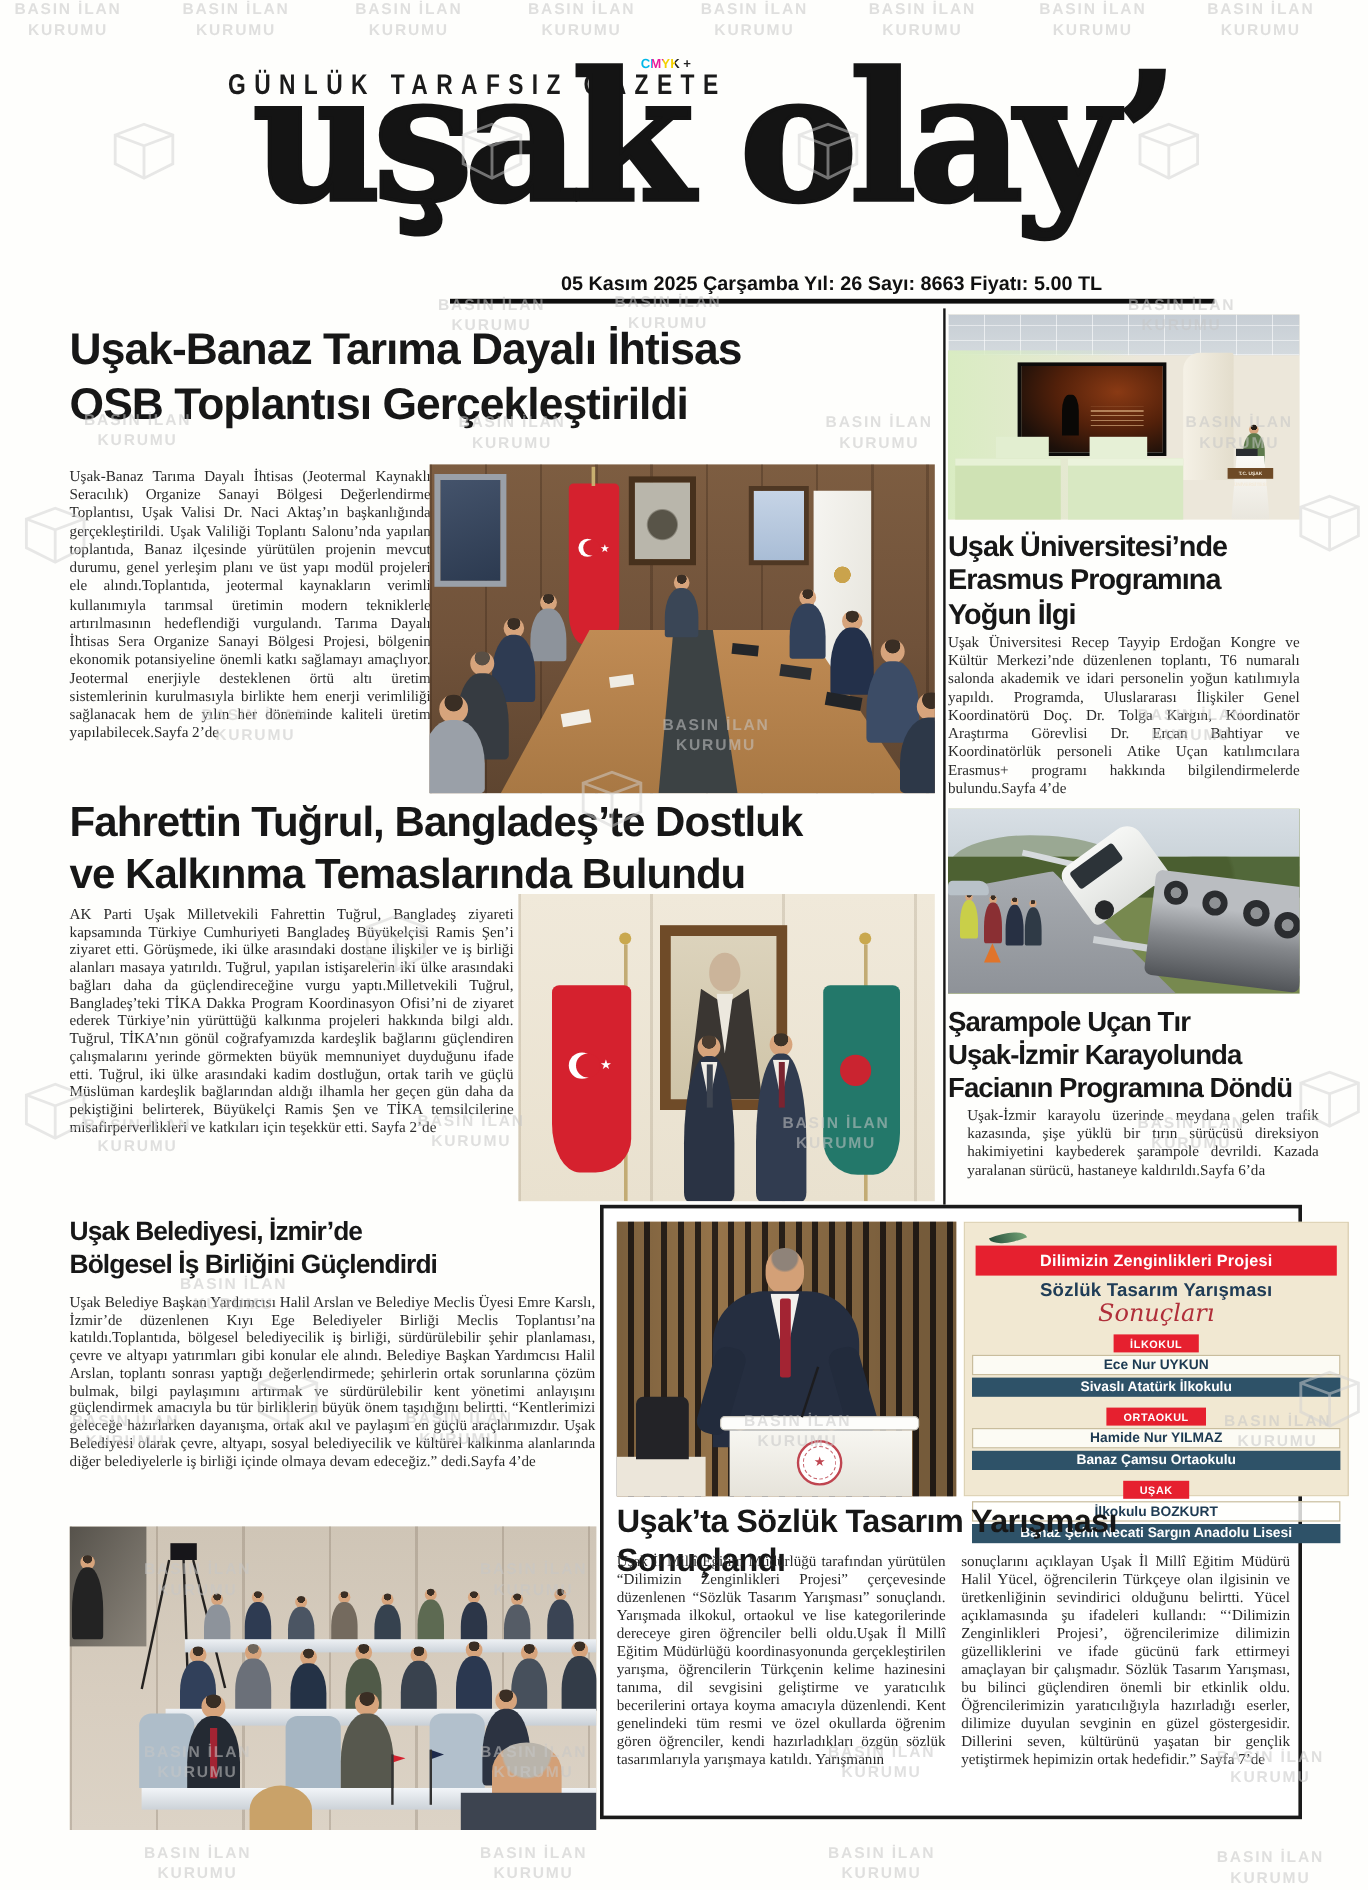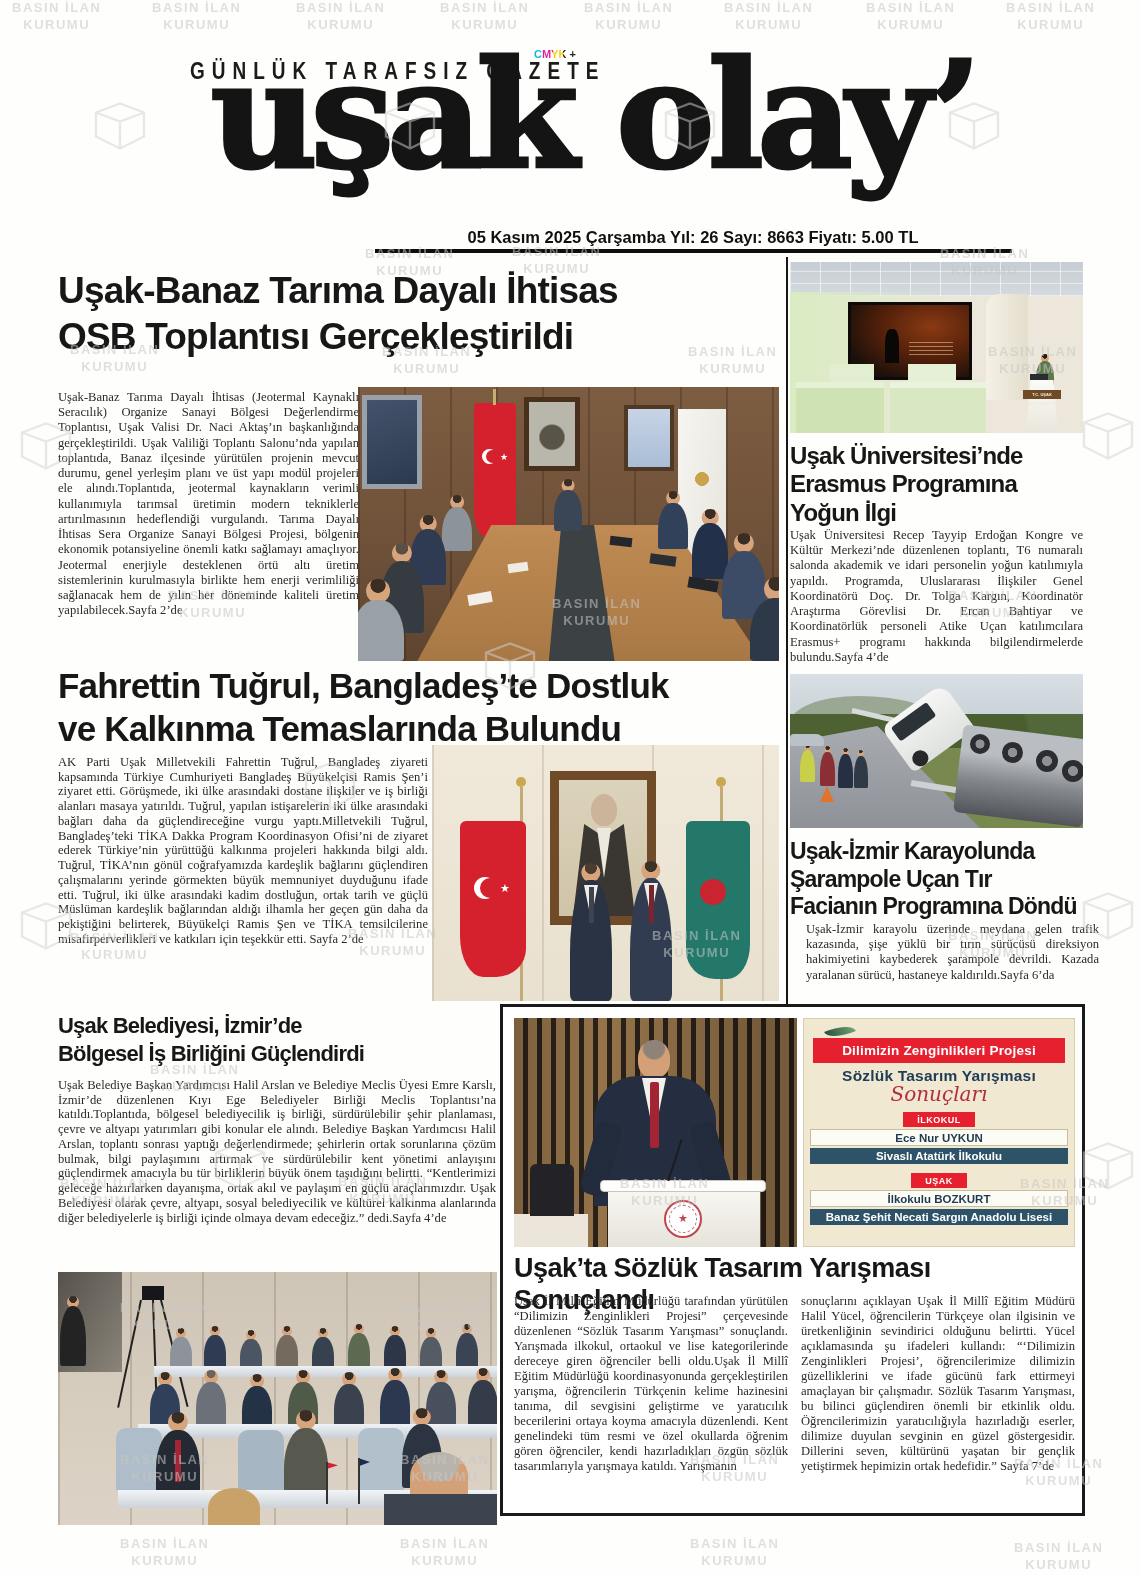--- a/index.html
+++ b/index.html
@@ -51,21 +51,21 @@
     background:var(--suit,#2c3648);border-radius:45% 45% 8% 8% / 60% 60% 6% 6%;}
   .crescent{position:absolute;border-radius:50%;background:#fff;}
   .crescent::after{content:"";position:absolute;border-radius:50%;background:var(--fr,#d5212e);
     left:26%;top:4%;width:92%;height:92%;}
   .star5{position:absolute;color:#fff;font-size:9px;line-height:1;}
   .seal{position:absolute;border-radius:50%;border:2px solid #bf4550;background:#fff;}
   .seal::before{content:"";position:absolute;inset:3px;border:1px dashed #c96a72;border-radius:50%;}
   .seal::after{content:"★";position:absolute;left:50%;top:50%;transform:translate(-50%,-55%);
     color:#bf4550;font-size:11px;}
   
-  .poster{position:absolute;left:803px;top:1018px;width:272px;height:229px;background:#f1e8d2;
+  .poster{position:absolute;left:803px;top:1018px;width:321px;height:229px;background:#f1e8d2;
           box-shadow:inset 0 0 0 1px #d9cdb0;}
   .quill{position:absolute;left:22px;top:8px;width:30px;height:11px;
          background:linear-gradient(90deg,#26503c,#74a376);border-radius:0 100% 0 100%;
          transform:rotate(-22deg);}
   .poster-banner{position:absolute;left:10px;top:20px;right:10px;height:25px;background:#e6202f;
     color:#fff;font-weight:bold;font-size:13.5px;display:flex;align-items:center;justify-content:center;
     letter-spacing:0.2px;}
   .poster-sub{position:absolute;left:0;top:49px;width:100%;text-align:center;color:#203d57;
     font-weight:bold;font-size:15.5px;letter-spacing:0.2px;}
   .poster-script{position:absolute;left:0;top:64px;width:100%;text-align:center;color:#b02f3a;
@@ -180,22 +180,22 @@
     <div class="abs" style="left:272px;top:86px;width:22px;height:22px;border-radius:50%;background:radial-gradient(circle,#8f9295 30%,#2b2d30 34%);"></div>
     <div class="person" style="left:10px;top:70px;--w:15px;width:15px;height:38px;--suit:#c9cf49;"></div>
     <div class="person" style="left:30px;top:72px;--w:15px;width:15px;height:40px;--suit:#8a2f33;"></div>
     <div class="person" style="left:48px;top:74px;--w:15px;width:15px;height:40px;--suit:#273043;"></div>
     <div class="person" style="left:64px;top:76px;--w:14px;width:14px;height:38px;--suit:#2f3a46;"></div>
     <div class="abs" style="left:30px;top:112px;width:0;height:0;border-left:7px solid rgba(0,0,0,0);border-right:7px solid rgba(0,0,0,0);border-bottom:16px solid #e0742a;"></div>
     <div class="abs" style="left:0;top:60px;width:34px;height:12px;background:#b9c2c9;border-radius:4px 8px 2px 2px;"></div>
   </div>
 
   <div class="h h-tir">
+    <span class="hl">Şarampole Uçan Tır</span>
     <span class="hl">Uşak-İzmir Karayolunda</span>
-    <span class="hl">Şarampole Uçan Tır</span>
     <span class="hl">Facianın Programına Döndü</span>
   </div>
   <div class="bt bt-tir">Uşak-İzmir karayolu üzerinde meydana gelen trafik kazasında, şişe yüklü bir tırın sürücüsü direksiyon hakimiyetini kaybederek şarampole devrildi. Kazada yaralanan sürücü, hastaneye kaldırıldı.Sayfa 6’da</div>
 
   <div class="h h-tugrul">
     <span class="hl">Fahrettin Tuğrul, Bangladeş’te Dostluk</span>
     <span class="hl">ve Kalkınma Temaslarında Bulundu</span>
   </div>
   <div class="bt bt-tugrul">AK Parti Uşak Milletvekili Fahrettin Tuğrul, Bangladeş ziyareti kapsamında Türkiye Cumhuriyeti Bangladeş Büyükelçisi Ramis Şen’i ziyaret etti. Görüşmede, iki ülke arasındaki dostane ilişkiler ve iş birliği alanları masaya yatırıldı. Tuğrul, yapılan istişarelerin iki ülke arasındaki bağları daha da güçlendireceğine vurgu yaptı.Milletvekili Tuğrul, Bangladeş’teki TİKA Dakka Program Koordinasyon Ofisi’ni de ziyaret ederek Türkiye’nin yürüttüğü kalkınma projeleri hakkında bilgi aldı. Tuğrul, TİKA’nın gönül coğrafyamızda kardeşlik bağlarını güçlendiren çalışmalarını yerinde görmekten büyük memnuniyet duyduğunu ifade etti. Tuğrul, iki ülke arasındaki kadim dostluğun, ortak tarih ve güçlü Müslüman kardeşlik bağlarından aldığı ilhamla her geçen gün daha da pekiştiğini belirterek, Büyükelçi Ramis Şen ve TİKA temsilcilerine misafirperverlikleri ve katkıları için teşekkür etti. Sayfa 2’de</div>
 
@@ -305,20 +305,25 @@
     <div class="poster-banner">Dilimizin Zenginlikleri Projesi</div>
     <div class="poster-sub">Sözlük Tasarım Yarışması</div>
     <div class="poster-script">Sonuçları</div>
     <div class="poster-results">
       <div class="rgroup">
         <span class="rbadge">İLKOKUL</span>
         <span class="rname">Ece Nur UYKUN</span>
         <span class="rschool">Sivaslı Atatürk İlkokulu</span>
       </div>
       <div class="rgroup">
+        <span class="rbadge">ORTAOKUL</span>
+        <span class="rname">Hamide Nur YILMAZ</span>
+        <span class="rschool">Banaz Çamsu Ortaokulu</span>
+      </div>
+      <div class="rgroup">
         <span class="rbadge">UŞAK</span>
         <span class="rname">İlkokulu BOZKURT</span>
         <span class="rschool">Banaz Şehit Necati Sargın Anadolu Lisesi</span>
       </div>
     </div>
   </div>
 
   <div class="h h-sozluk">
     <span class="hl">Uşak’ta Sözlük Tasarım Yarışması Sonuçlandı</span>
   </div>

